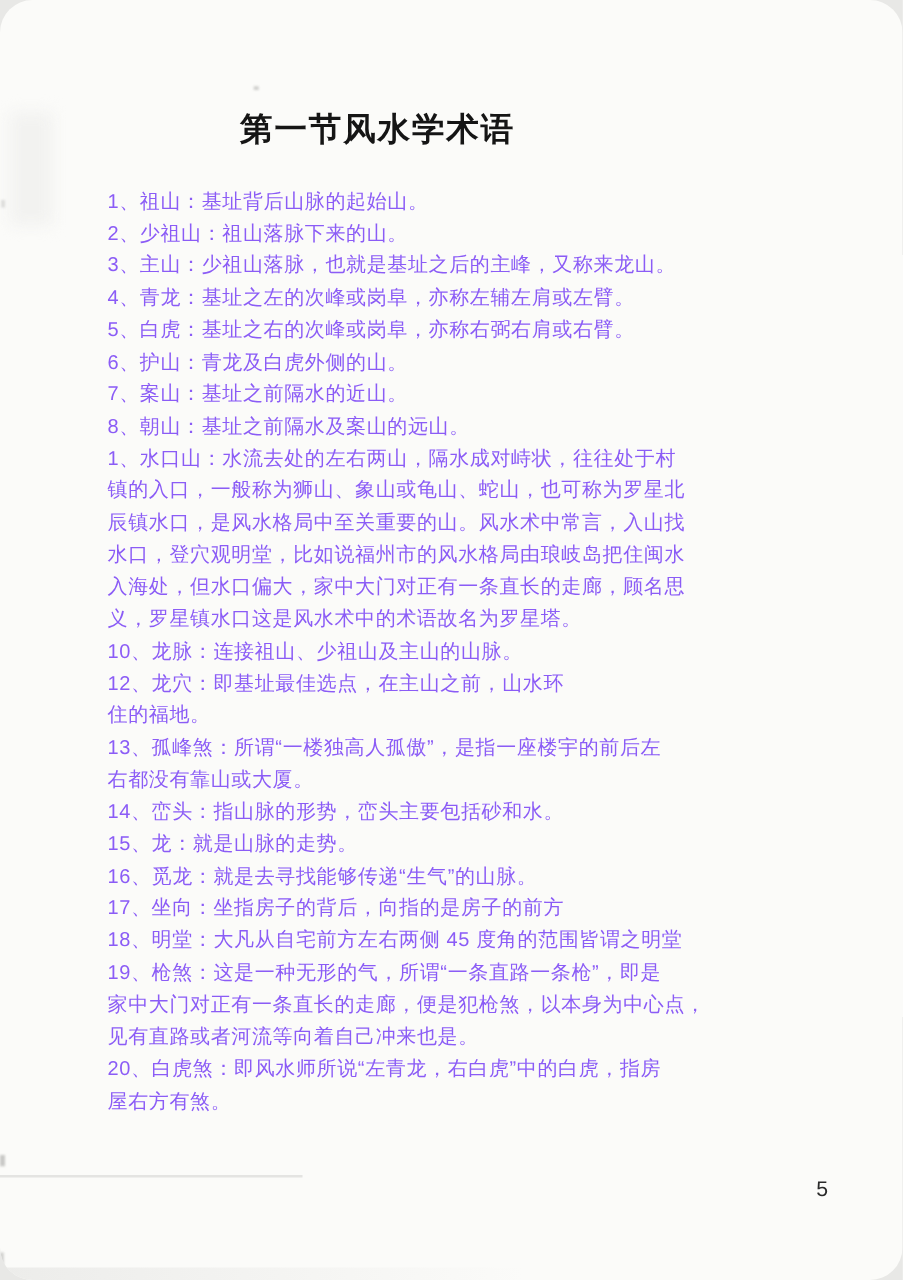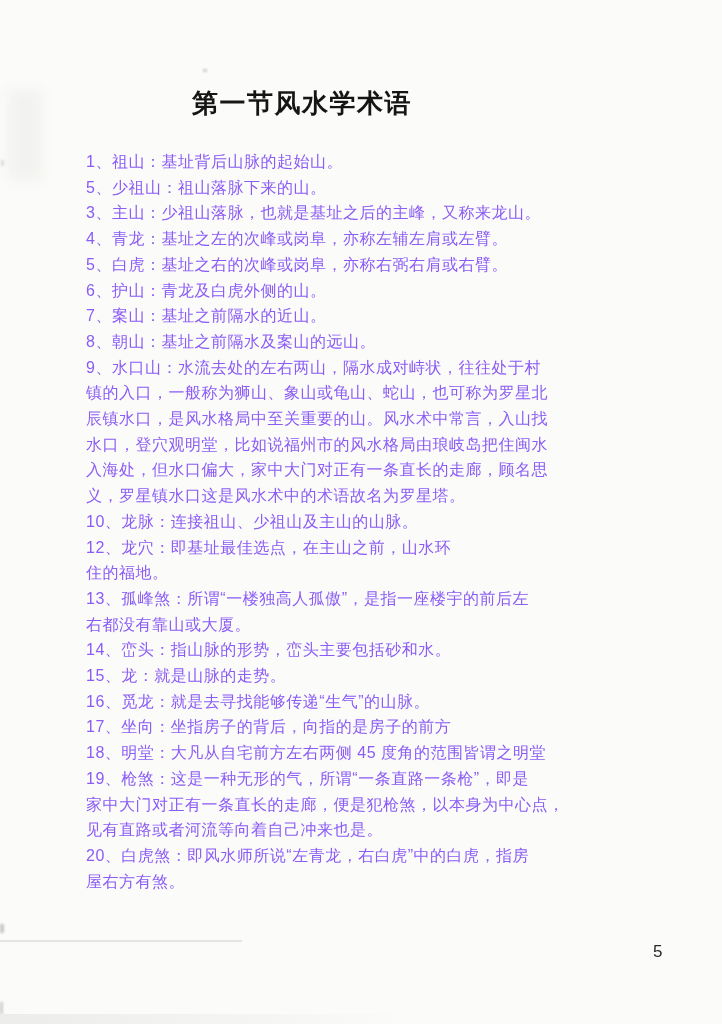--- a/index.html
+++ b/index.html
@@ -9,20 +9,21 @@
   }
   .page {
     position: relative;
     width: 722px;
     height: 1024px;
     margin: 0 auto;
     background: #fbfbf9;
     overflow: hidden;
     font-family: "Liberation Sans", sans-serif;
     color: #1e1e1e;
+    border-radius: 26px;
   }
   .doc-title {
     position: absolute;
     left: 192px;
     top: 86px;
     font-size: 26px;
     font-weight: bold;
     letter-spacing: 1.5px;
     color: #151515;
     white-space: nowrap;
@@ -66,28 +67,28 @@
 <div class="page">
 
   <div class="artifact a-top-smudge"></div>
   <div class="artifact a-top-speck"></div>
   <div class="artifact a-left-speck-3"></div>
 
   <div class="doc-title">第一节风水学术语</div>
 
   <div class="doc-body">
       <div class="text-line">1、祖山：基址背后山脉的起始山。</div>
-      <div class="text-line">5、少祖山：祖山落脉下来的山。</div>
+      <div class="text-line">2、少祖山：祖山落脉下来的山。</div>
       <div class="text-line">3、主山：少祖山落脉，也就是基址之后的主峰，又称来龙山。</div>
       <div class="text-line">4、青龙：基址之左的次峰或岗阜，亦称左辅左肩或左臂。</div>
       <div class="text-line">5、白虎：基址之右的次峰或岗阜，亦称右弼右肩或右臂。</div>
       <div class="text-line">6、护山：青龙及白虎外侧的山。</div>
       <div class="text-line">7、案山：基址之前隔水的近山。</div>
       <div class="text-line">8、朝山：基址之前隔水及案山的远山。</div>
-      <div class="text-line">9、水口山：水流去处的左右两山，隔水成对峙状，往往处于村</div>
+      <div class="text-line">1、水口山：水流去处的左右两山，隔水成对峙状，往往处于村</div>
       <div class="text-line">镇的入口，一般称为狮山、象山或龟山、蛇山，也可称为罗星北</div>
       <div class="text-line">辰镇水口，是风水格局中至关重要的山。风水术中常言，入山找</div>
       <div class="text-line">水口，登穴观明堂，比如说福州市的风水格局由琅岐岛把住闽水</div>
       <div class="text-line">入海处，但水口偏大，家中大门对正有一条直长的走廊，顾名思</div>
       <div class="text-line">义，罗星镇水口这是风水术中的术语故名为罗星塔。</div>
       <div class="text-line">10、龙脉：连接祖山、少祖山及主山的山脉。</div>
       <div class="text-line">12、龙穴：即基址最佳选点，在主山之前，山水环</div>
       <div class="text-line">住的福地。</div>
       <div class="text-line">13、孤峰煞：所谓“一楼独高人孤傲”，是指一座楼宇的前后左</div>
       <div class="text-line">右都没有靠山或大厦。</div>

